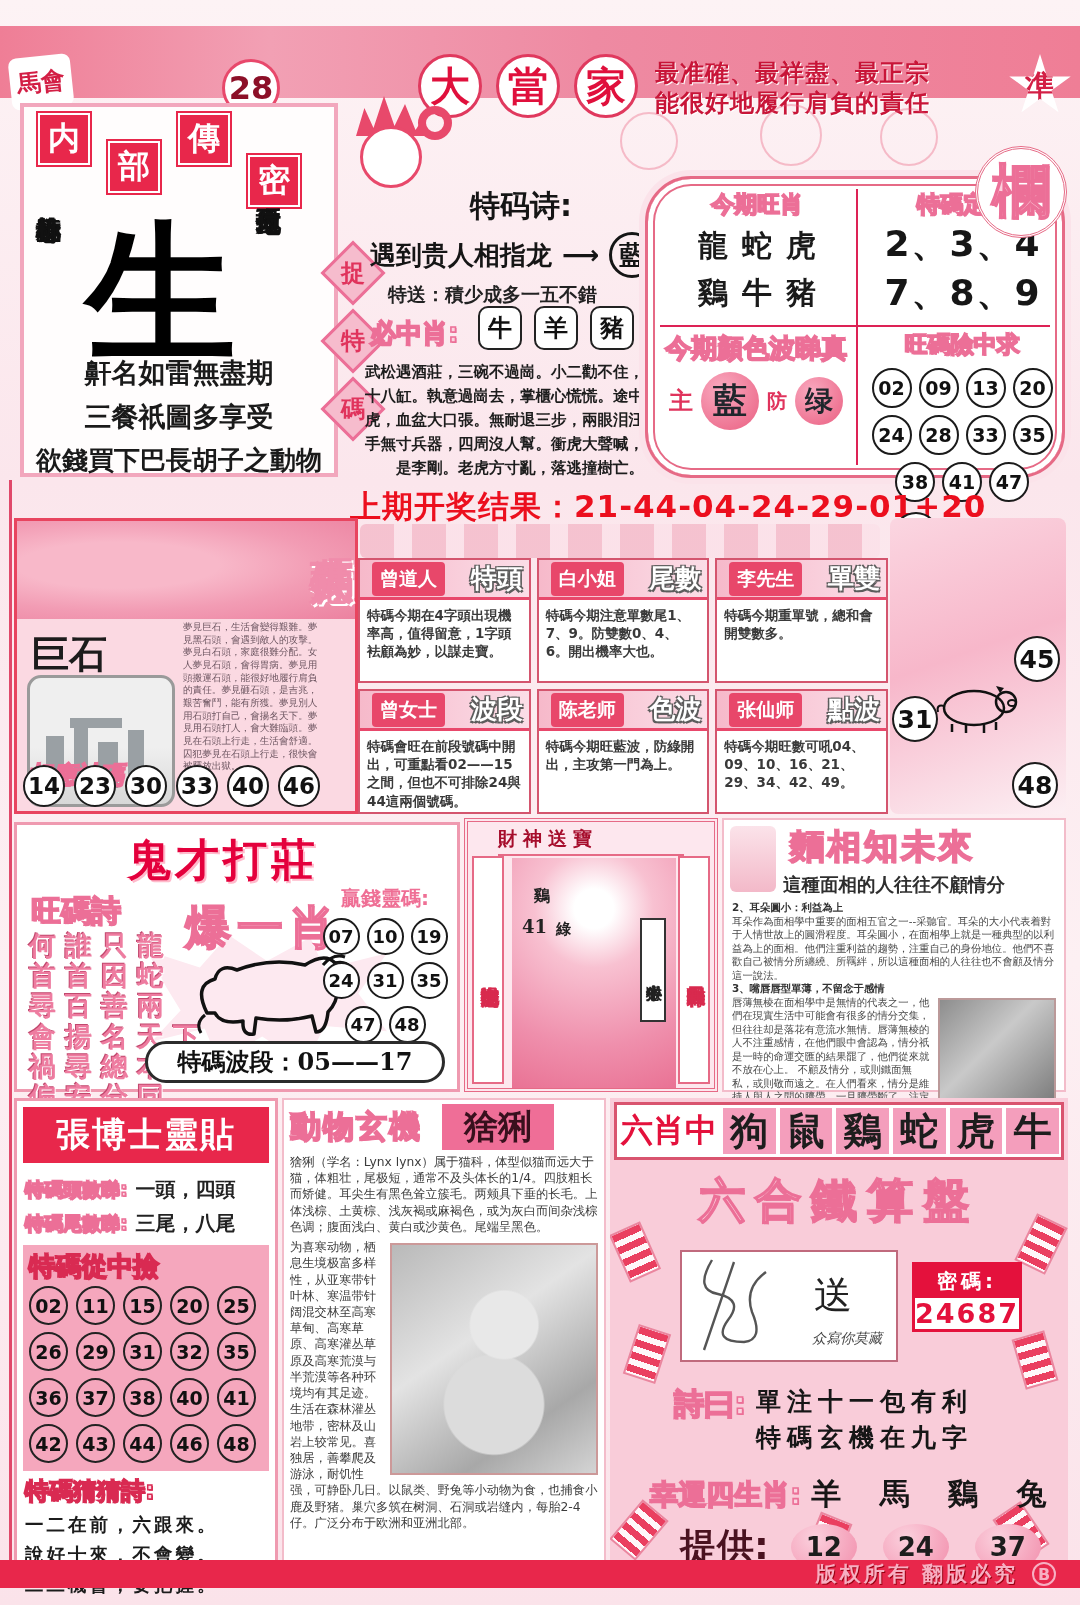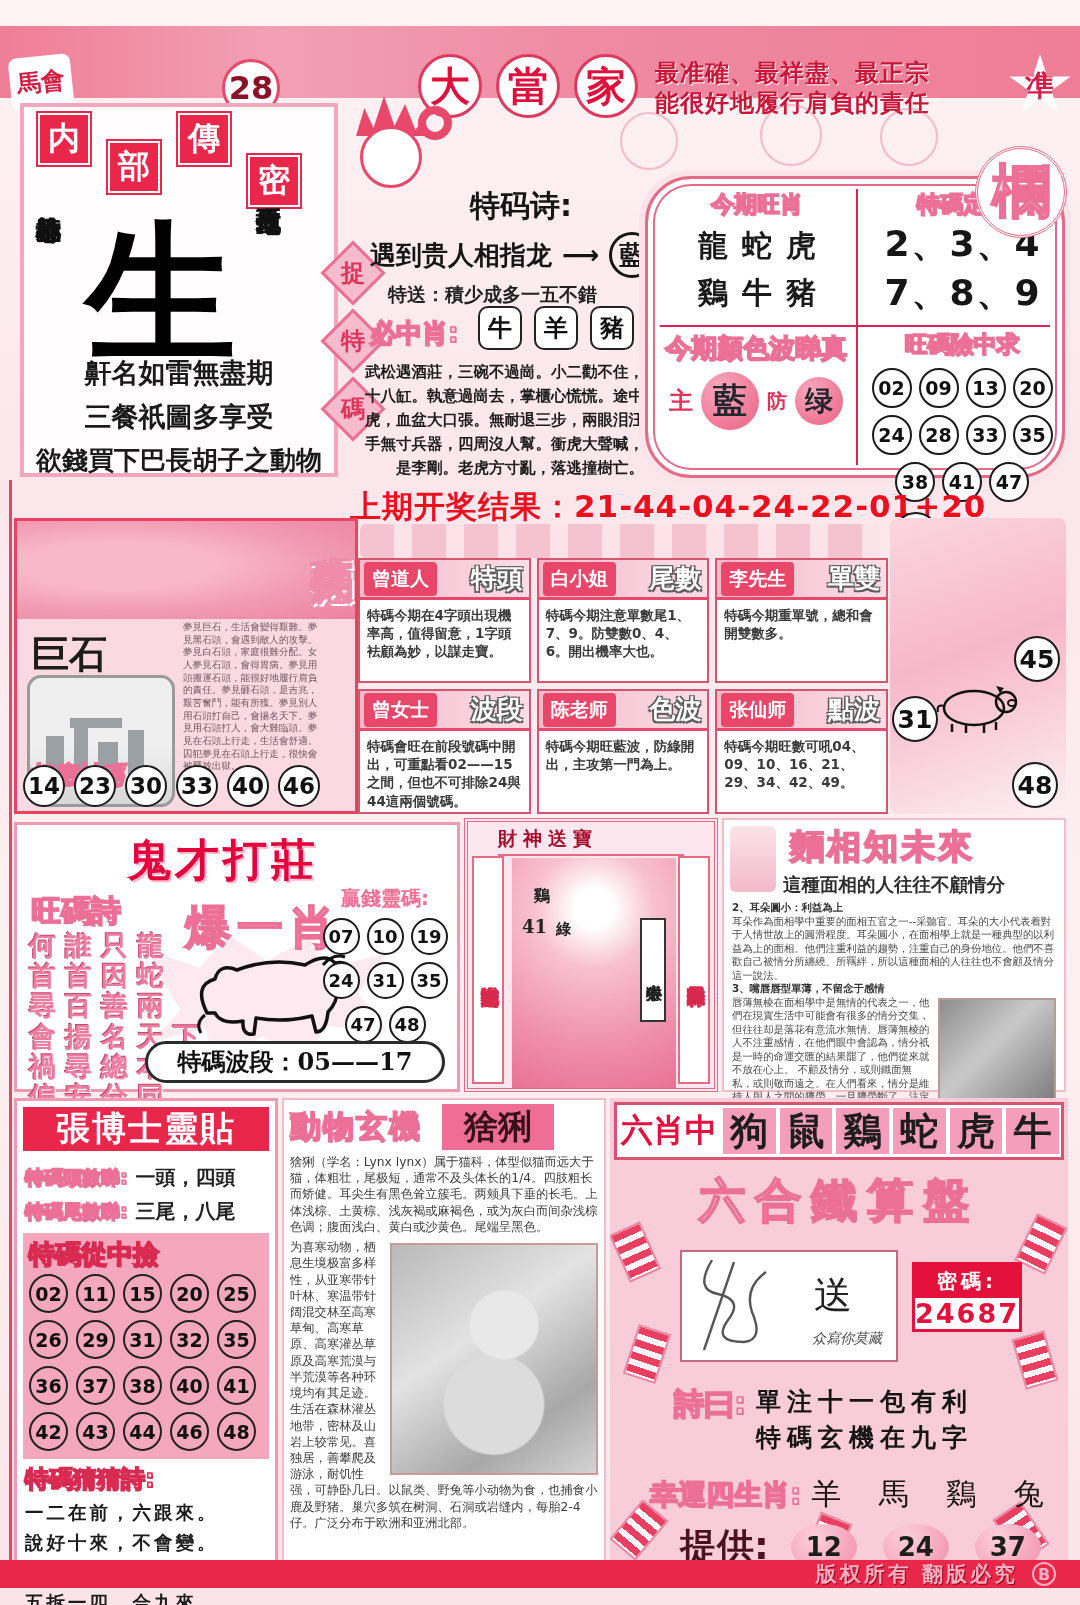--- a/index.html
+++ b/index.html
@@ -94,21 +94,21 @@
   .dream-vtitle { position:absolute; right:0px; top:2px; height:100%; font-size:44px; line-height:1.04;
                   color:#f08cab; font-weight:bold; text-shadow:2px 2px 0 #fff; }
   .dream-badge2 { position:absolute; left:10px; top:238px; font-size:24px; font-style:italic; }
   .dream-nums { position:absolute; left:6px; bottom:4px; display:flex; gap:9px; }
   .dream-nums .num-circle { width:42px; height:42px; font-size:23px; }
   
   .tipsters { left:358px; top:558px; width:530px; height:256px; display:grid; grid-template-columns:1fr 1fr 1fr;
               grid-template-rows:1fr 1fr; gap:6px; }
   .tip { background:#fff; border:2px solid #d4556e; overflow:hidden; }
   .tip-head { display:flex; align-items:center; background:linear-gradient(90deg,#f6b9ca,#fbdde7); border-bottom:3px solid #e8486b; height:40px; }
-  .tip-name { background:#e8476a; color:#fff; font-weight:bold; font-size:19px; padding:4px 8px; margin-left:4px; border-radius:4px; white-space:nowrap; }
+  .tip-name { background:#e8476a; color:#fff; font-weight:bold; font-size:19px; padding:4px 8px; margin-left:12px; border-radius:4px; white-space:nowrap; }
   .tip-topic { margin-left:auto; margin-right:6px; font-size:26px; font-weight:bold; color:#fff;
                text-shadow:-1.5px -1.5px 0 #5c5c5c,1.5px -1.5px 0 #5c5c5c,-1.5px 1.5px 0 #5c5c5c,1.5px 1.5px 0 #5c5c5c; white-space:nowrap; }
   .tip-body { padding:6px 7px; font-size:13.5px; font-weight:bold; color:#3a3a3a; line-height:1.35; }
   
   .girl { left:890px; top:518px; width:176px; height:296px; border-radius:8px;
           background:linear-gradient(160deg,#fbd6e1 0%,#f7b7ca 45%,#fceff3 100%); }
   .girl .num-circle { position:absolute; width:46px; height:46px; font-size:25px; }
   
   .guicai { left:14px; top:822px; width:446px; height:270px; background:#fff; border:3px solid #ef9ab0; }
   .guicai-title { position:absolute; left:110px; top:6px; font-size:44px; font-weight:bold; color:#e4003c;
@@ -144,21 +144,21 @@
   .mx-portrait { position:absolute; left:6px; top:6px; width:46px; height:66px;
                  background:linear-gradient(180deg,#fbe3ea,#f3b9c9); border-radius:6px; }
   .mx-title { margin-left:58px; font-size:34px; letter-spacing:3px; }
   .mx-sub { text-align:center; font-size:18.5px; font-weight:bold; color:#2e2e2e; margin-top:2px; }
   .mx-body { margin-top:4px; font-size:10.4px; color:#4a4a4a; line-height:1.3; }
   .mx-body b { color:#333; }
   .mx-photo { float:right; width:118px; height:104px; margin:2px 0 0 6px;
               background:linear-gradient(135deg,#8d8d8d,#c9c9c9 45%,#7d7d7d); border:2px solid #b99; }
   
   .zhang { left:14px; top:1098px; width:264px; height:466px; background:#fff; border:3px solid #ef9ab0; }
-  .zhang-title { margin:6px; height:44px; background:#e8274b; color:#fff; font-size:34px; font-weight:bold;
+  .zhang-title { margin:6px; height:56px; background:#e8274b; color:#fff; font-size:34px; font-weight:bold;
                  display:flex; align-items:center; justify-content:center; letter-spacing:2px; }
   .zlabel { font-size:19px; }
   .zvalue { font-family:"DejaVu Serif",serif; font-weight:bold; font-size:20px; color:#222; }
   .zrow2 { display:flex; align-items:center; gap:8px; padding:7px 8px 0 8px; }
   .pick-panel { margin:8px 6px 0 6px; background:#f5a7bd; padding:4px 4px 8px 6px; }
   .pick-title { font-size:26px; margin-bottom:2px; color:#fbd3df; -webkit-text-stroke:1.6px #d92a52; text-shadow:1px 1px 0 #d92a52; font-weight:bold; }
   .pick-grid { display:flex; flex-wrap:wrap; gap:7px 8px; }
   .pick-grid .num-circle { width:39px; height:39px; font-size:19px; background:transparent; border-color:#22222; border:2.5px solid #222; }
   .guess { padding:4px 8px; }
   .guess-title { font-size:24px; color:#fbd3df; -webkit-text-stroke:1.5px #d92a52; text-shadow:1px 1px 0 #d92a52; font-weight:bold; }
@@ -188,21 +188,21 @@
   .sig-note { position:absolute; right:14px; bottom:12px; font-family:"DejaVu Serif",serif; font-style:italic;
               font-size:14px; color:#444; }
   .mima { position:absolute; left:302px; top:164px; width:110px; border:3px solid #e4113c; background:#e4113c; text-align:center; }
   .mima-label { color:#fff; font-size:20px; font-weight:bold; letter-spacing:4px; padding:3px 0; }
   .mima-value { background:#fff; color:#e4113c; font-size:27px; font-weight:bold; letter-spacing:2px; }
   .shiyue { position:absolute; left:64px; top:286px; display:flex; gap:10px; }
   .shiyue-label { font-size:30px; align-self:flex-start; }
   .shiyue-lines div { font-family:"DejaVu Serif",serif; font-weight:bold; font-size:25px; color:#161616; letter-spacing:6px; line-height:1.45; }
   .lucky { position:absolute; left:40px; top:376px; display:flex; align-items:center; gap:10px; }
   .lucky-label { font-size:28px; }
-  .lucky-val { font-family:"DejaVu Serif",serif; font-weight:normal; font-size:30px; color:#161616; letter-spacing:14px; }
+  .lucky-val { font-family:"DejaVu Serif",serif; font-weight:bold; font-size:30px; color:#161616; letter-spacing:14px; }
   .tigong { position:absolute; left:70px; top:424px; display:flex; align-items:center; gap:22px; }
   .tigong-label { font-size:37px; font-weight:bold; color:#4a1220; }
   .oval { width:66px; height:46px; border-radius:50%; background:radial-gradient(circle at 35% 30%,#fbd0dd,#f290ad);
           display:flex; align-items:center; justify-content:center; font-size:26px; font-weight:bold; color:#1d1d1d; }
   
   .footer { left:0; top:1560px; width:1080px; height:28px; background:#e8274b; display:flex; align-items:center;
             justify-content:flex-end; gap:14px; padding-right:24px; }
   .footer-text { color:#f7afc2; font-size:21px; font-weight:bold; letter-spacing:3px; text-shadow:1px 1px 0 #901; }
   .footer-mark { width:24px; height:24px; border:2px solid #f7afc2; border-radius:50%; color:#f7afc2;
                  font-size:16px; font-weight:bold; display:flex; align-items:center; justify-content:center; }
@@ -320,21 +320,21 @@
           <span class="num-circle">38</span>
           <span class="num-circle">41</span>
           <span class="num-circle">47</span>
         </div>
     </div>
   </div>
   <div class="abs lan-corner outline-pink" style="display:flex;align-items:center;justify-content:center;">
     <span>欄</span>
   </div>
 
-  <div class="abs result">上期开奖结果：21-44-04-24-22-01+20</div>
+  <div class="abs result">上期开奖结果：21-44-04-24-29-01+20</div>
   <div class="abs washed"></div>
   <div class="abs result-circle num-circle">24</div>
   <div class="abs side-rule"></div>
 
   <div class="abs dream">
     <div class="dream-photo"></div>
     <div class="dream-kw">巨石</div>
     <div class="stonehenge">
       <i style="left:16px;width:18px;height:52px;"></i>
       <i style="left:44px;width:14px;height:64px;"></i>

